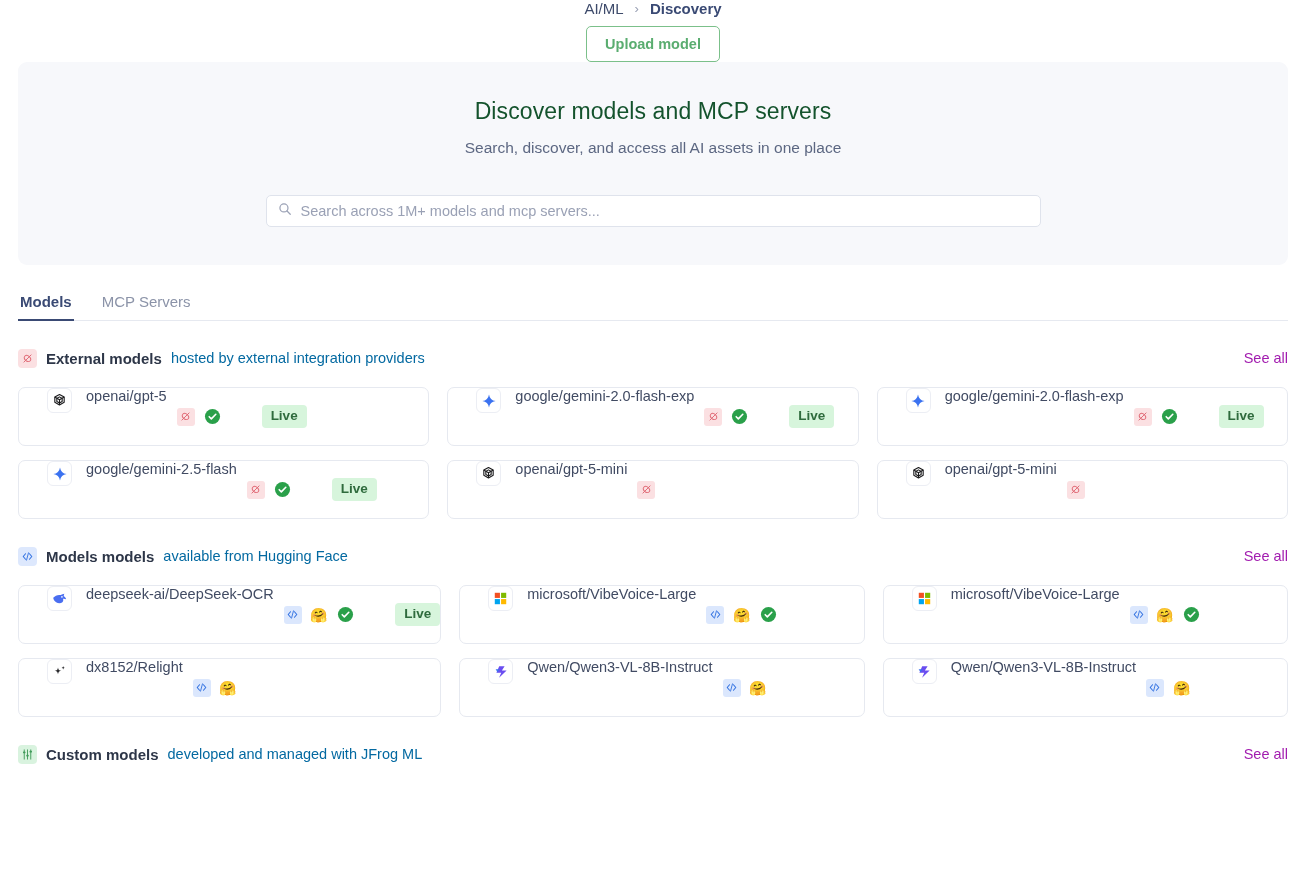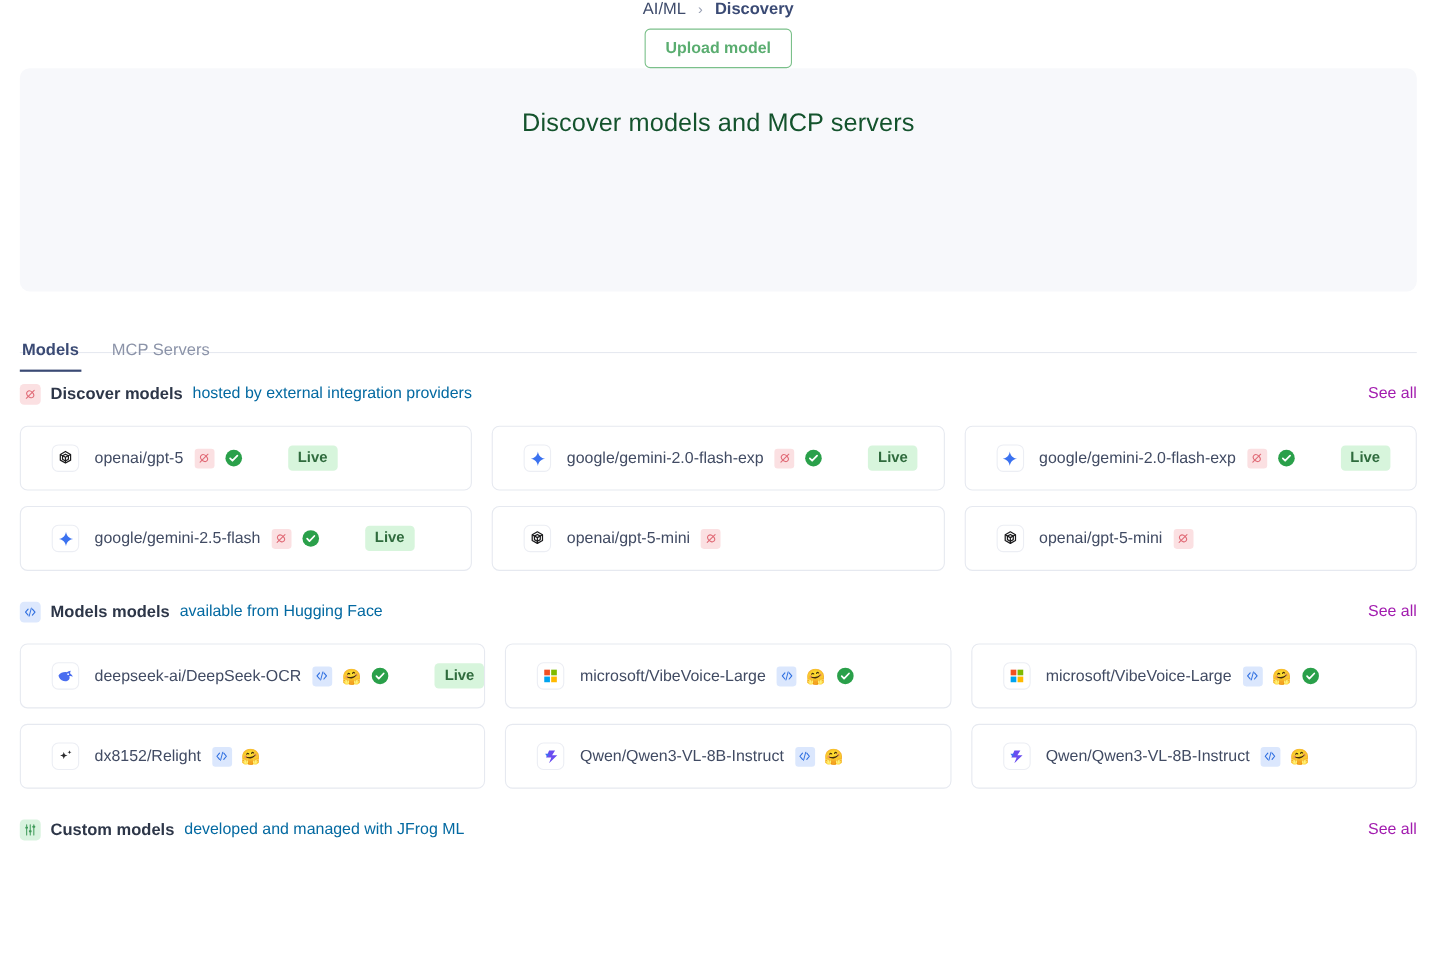--- a/index.html
+++ b/index.html
@@ -57,21 +57,21 @@
     font-size: 14.5px; color: #3e4b6b;
     font-family: "Liberation Sans", sans-serif;
     background: transparent;
   }
   .search-wrap input::placeholder { color: #9aa1b5; }
 
   
   .tabs { display: flex; gap: 26px; margin-top: 27px; border-bottom: 1px solid #e6e9f0; }
   .tab {
     font-size: 15px; padding: 0 2px 9px 2px; cursor: pointer;
-    color: #8b93a8; position: relative; top: 18px;
+    color: #8b93a8; position: relative; top: 1px;
   }
   .tab.active { color: #3a4a74; font-weight: 700; border-bottom: 2.5px solid #3a4a74; }
 
   
   .section { margin-top: 24px; }
   .sec-head { display: flex; align-items: center; height: 26px; }
   .sec-icon {
     width: 19px; height: 19px; border-radius: 4px;
     display: inline-flex; align-items: center; justify-content: center;
     margin-right: 9px; flex: 0 0 auto;
@@ -90,21 +90,21 @@
     margin-top: 16px;
     display: grid;
     grid-template-columns: repeat(3, 1fr);
     gap: 14px 18px;
   }
   .card {
     border: 1px solid #e6e9f0;
     border-radius: 7px;
     height: 59px;
     background: #fff;
-    display: flex; align-items: center;
+    display: flex; 
     padding-left: 28px;
     cursor: pointer;
   }
   .grid .card:nth-child(3n) { padding-left: 28px; }
   .logo {
     width: 25px; height: 25px; border-radius: 6px;
     border: 1px solid #eceef4; background: #fff;
     display: inline-flex; align-items: center; justify-content: center;
     flex: 0 0 auto; margin-right: 14px;
   }
@@ -138,37 +138,47 @@
     <div class="breadcrumb">
       <span>AI/ML</span>
       <span class="crumb-sep">›</span>
       <span class="crumb-current">Discovery</span>
     </div>
     <button class="upload-btn">Upload model</button>
   </div>
 
   <div class="hero">
     <div class="hero-title">Discover models and MCP servers</div>
+    <div class="hero-sub">Search, discover, and access all AI assets in one place</div>
+    <div class="search-wrap">
+      <span>
+        <svg width="14" height="14" viewBox="0 0 16 16" fill="none" stroke="#9aa1b5" stroke-width="1.4">
+          <circle cx="6.8" cy="6.8" r="4.6"></circle>
+            <path d="M10.3 10.3 L14 14" stroke-linecap="round"></path>
+        </svg>
+      </span>
+      <input type="text" placeholder="Search across 1M+ models and mcp servers..." style="">
+    </div>
   </div>
 
   <div class="tabs">
     <div class="tab active">Models</div>
     <div class="tab">MCP Servers</div>
   </div>
 
   <div id="sections-host">
       <div class="section">
         <div class="sec-head">
           <span class="sec-icon ext">
             <svg width="13" height="13" viewBox="0 0 16 16">
               <ellipse cx="8" cy="8" rx="3.2" ry="4.4" transform="rotate(-45 8 8)" fill="none" stroke="#e06a76" stroke-width="1.2"></ellipse>
               <path d="M3.6 12.4 L12.4 3.6" stroke="#e06a76" stroke-width="1.2" stroke-linecap="round"></path>
             </svg>
           </span>
-          <span class="sec-title">Discover models</span>
+          <span class="sec-title">External models</span>
           <span class="sec-desc">hosted by external integration providers</span>
           <span class="see-all">See all</span>
         </div>
         <div class="grid">
           <div class="card">
             <span class="logo">
               <svg width="17" height="17" viewBox="0 0 16 16">
                 <g fill="none" stroke="#1b1b1d" stroke-width="1.05" stroke-linejoin="round">
                   <path d="M8 2.3 L12.4 4.8 L12.4 9.7 L8 12.2 L3.6 9.7 L3.6 4.8 Z"></path>
                   <path d="M8 4.6 L10.5 6 L10.5 9 L8 10.4 L5.5 9 L5.5 6 Z"></path>

